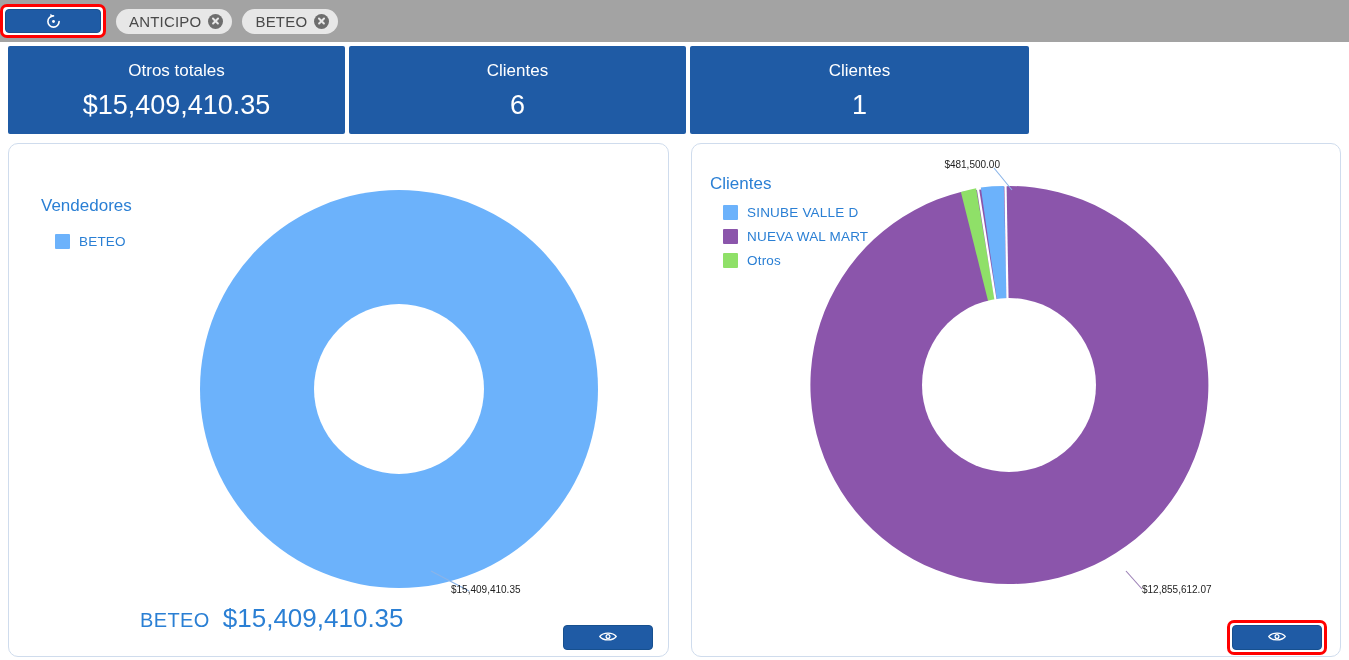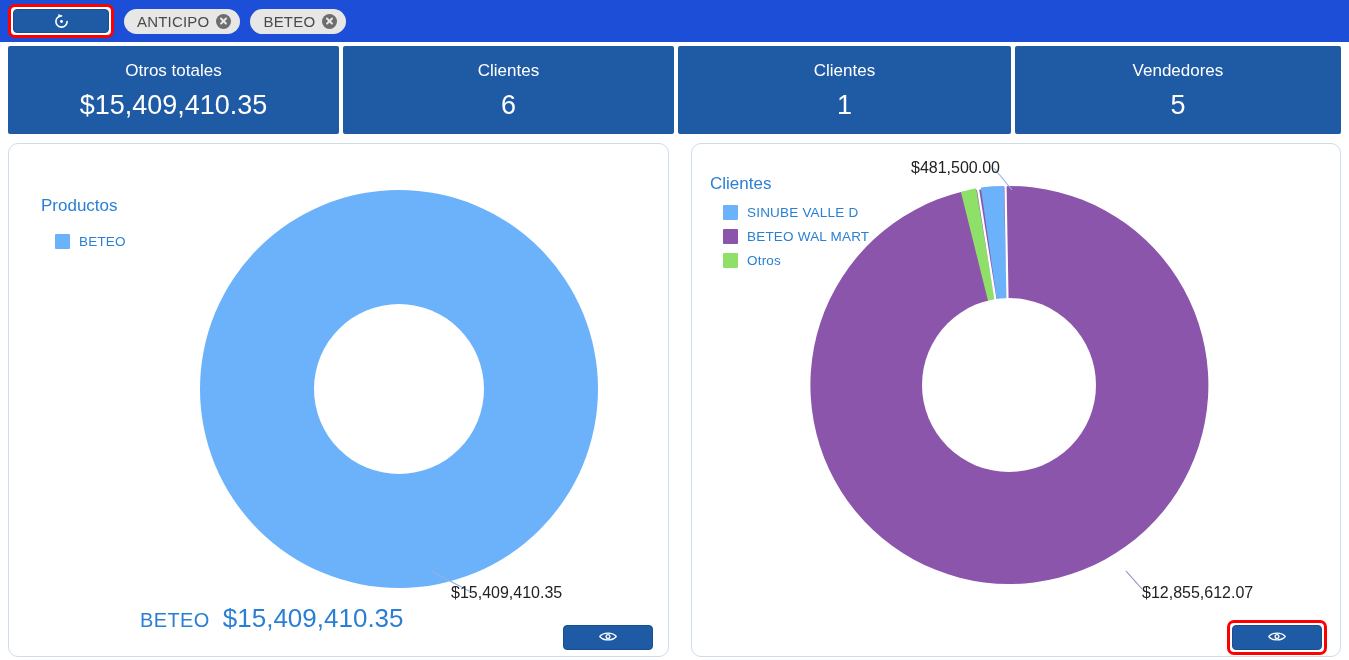--- a/index.html
+++ b/index.html
@@ -7,22 +7,22 @@
     width: 1349px; height: 660px;
     background: #ffffff;
     font-family: "Liberation Sans", sans-serif;
     overflow: hidden;
   }
   #app { position: relative; width: 1349px; height: 660px; background: #fff; }
 
   
   .filterbar {
     position: absolute; left: 0; top: 0; width: 1349px; height: 42px;
-    display: flex; align-items: center; gap: 10px; padding-left: 8px;
-    background: #1d4ed8;
+    display: flex; align-items: center; gap: 10px; 
+    background: #a3a3a3;
     text-align: right;
   }
   .refresh-wrap {
     position: relative;
     border: 3px solid #ff0000;
     border-radius: 7px;
     padding: 2px;
     background: #fff;
   }
   .refresh-btn {
@@ -99,21 +99,21 @@
     display: flex; flex-direction: column; gap: 9px;
   }
   .legend-item { display: flex; align-items: center; gap: 9px; }
   .legend-swatch { width: 15px; height: 15px; border-radius: 1px; flex: none; }
   .legend-text { color: #2a7fd4; font-size: 13.5px; letter-spacing: .2px; white-space: nowrap; }
 
   .donut-wrap { position: absolute; }
 
   .slice-label {
     position: absolute;
-    font-size: 16px;
+    font-size: 10px;
     color: #222222;
     white-space: nowrap;
   }
   .leader { position: absolute; }
 
   .footer-total {
     position: absolute;
     display: flex; align-items: baseline; gap: 13px;
     color: #2a7fd4;
   }
@@ -173,29 +173,25 @@
       <div class="kpi-value">$15,409,410.35</div>
     </div>
     <div class="kpi k1">
       <div class="kpi-label">Clientes</div>
       <div class="kpi-value">6</div>
     </div>
     <div class="kpi k2">
       <div class="kpi-label">Clientes</div>
       <div class="kpi-value">1</div>
     </div>
-    <div class="kpi k3">
-      <div class="kpi-label">Vendedores</div>
-      <div class="kpi-value">5</div>
-    </div>
   </div>
 
   <div class="panel panel-left">
 
-    <div class="chart-title" style="left:32px; top:52px;">Productos</div>
+    <div class="chart-title" style="left:32px; top:52px;">Vendedores</div>
 
     <div class="legend" style="left:46px; top:90px;">
       <div class="legend-item">
         <span class="legend-swatch" style="background:#6cb2fb"></span>
         <span class="legend-text">BETEO</span>
       </div>
     </div>
 
     <div class="donut-wrap" style="left:190px; top:45px; width:400px; height:400px;">
       <svg width="400" height="400" viewBox="0 0 400 400">
@@ -229,21 +225,21 @@
 
     <div class="chart-title" style="left:18px; top:30px;">Clientes</div>
 
     <div class="legend" style="left:31px; top:61px;">
       <div class="legend-item">
         <span class="legend-swatch" style="background:#6cb2fb"></span>
         <span class="legend-text">SINUBE VALLE D</span>
       </div>
       <div class="legend-item">
         <span class="legend-swatch" style="background:#8b55ab"></span>
-        <span class="legend-text">BETEO WAL MART</span>
+        <span class="legend-text">NUEVA WAL MART</span>
       </div>
       <div class="legend-item">
         <span class="legend-swatch" style="background:#8fe068"></span>
         <span class="legend-text">Otros</span>
       </div>
     </div>
 
     <div class="donut-wrap" style="left:113px; top:37px; width:408px; height:408px;">
       <svg width="408" height="408" viewBox="0 0 408 408">
 

